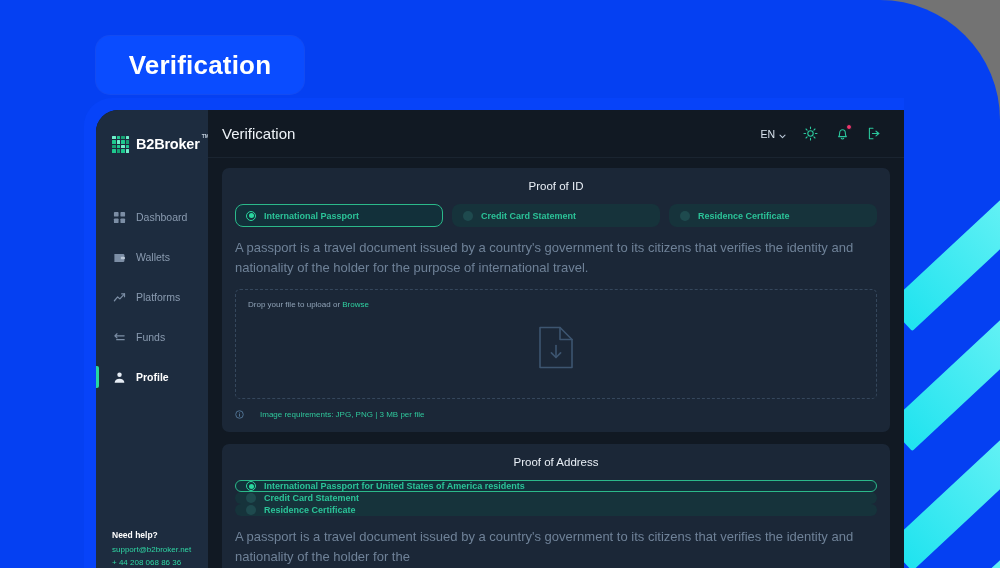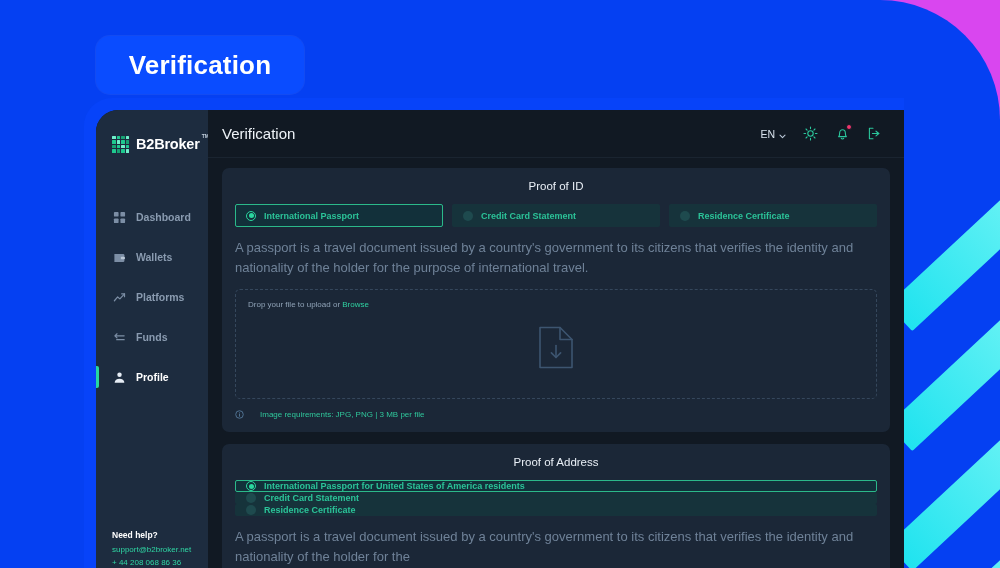--- a/index.html
+++ b/index.html
@@ -10,21 +10,21 @@
     overflow: hidden;
     background: #000000;
     font-family: "Liberation Sans", sans-serif;
   }
 
   
   #stage {
     position: relative;
     width: 1000px;
     height: 568px;
-    background: #d946ef;
+    background: #737373;
     overflow: hidden;
   }
 
   #blue-canvas {
     position: absolute;
     left: 0; top: 0;
     width: 1000px; height: 568px;
     background: #0540f2;
     border-top-right-radius: 120px;
     overflow: hidden;
@@ -138,21 +138,21 @@
     width: 14px; height: 14px;
     flex: 0 0 14px;
     display: flex;
     align-items: center;
     justify-content: center;
   }
   .nav-item .nav-ico svg { width: 13px; height: 13px; display: block; }
   .nav-item .nav-label {
     font-size: 10.5px;
     color: #8a9bb0;
-    font-weight: 700;
+    font-weight: 400;
     white-space: nowrap;
   }
   .nav-item.active .nav-label { color: #ffffff; font-weight: 700; }
   .nav-item.active::before {
     content: "";
     position: absolute;
     left: 0; top: 9px;
     width: 3px; height: 22px;
     background: #27d6a0;
     border-radius: 0 2px 2px 0;
@@ -242,21 +242,21 @@
     font-weight: 400;
     margin-bottom: 12px;
   }
 
   
   .pill-row { display: flex; gap: 9px; }
   .pill {
     flex: 1 1 0;
     min-width: 0;
     height: 23px;
-    border-radius: 2px;
+    border-radius: 8px;
     background: #16333b;
     display: flex;
     align-items: center;
     gap: 8px;
     padding: 0 10px;
     cursor: pointer;
     border: 1px solid transparent;
   }
   .pill.selected {
     border-color: #2bb98a;

